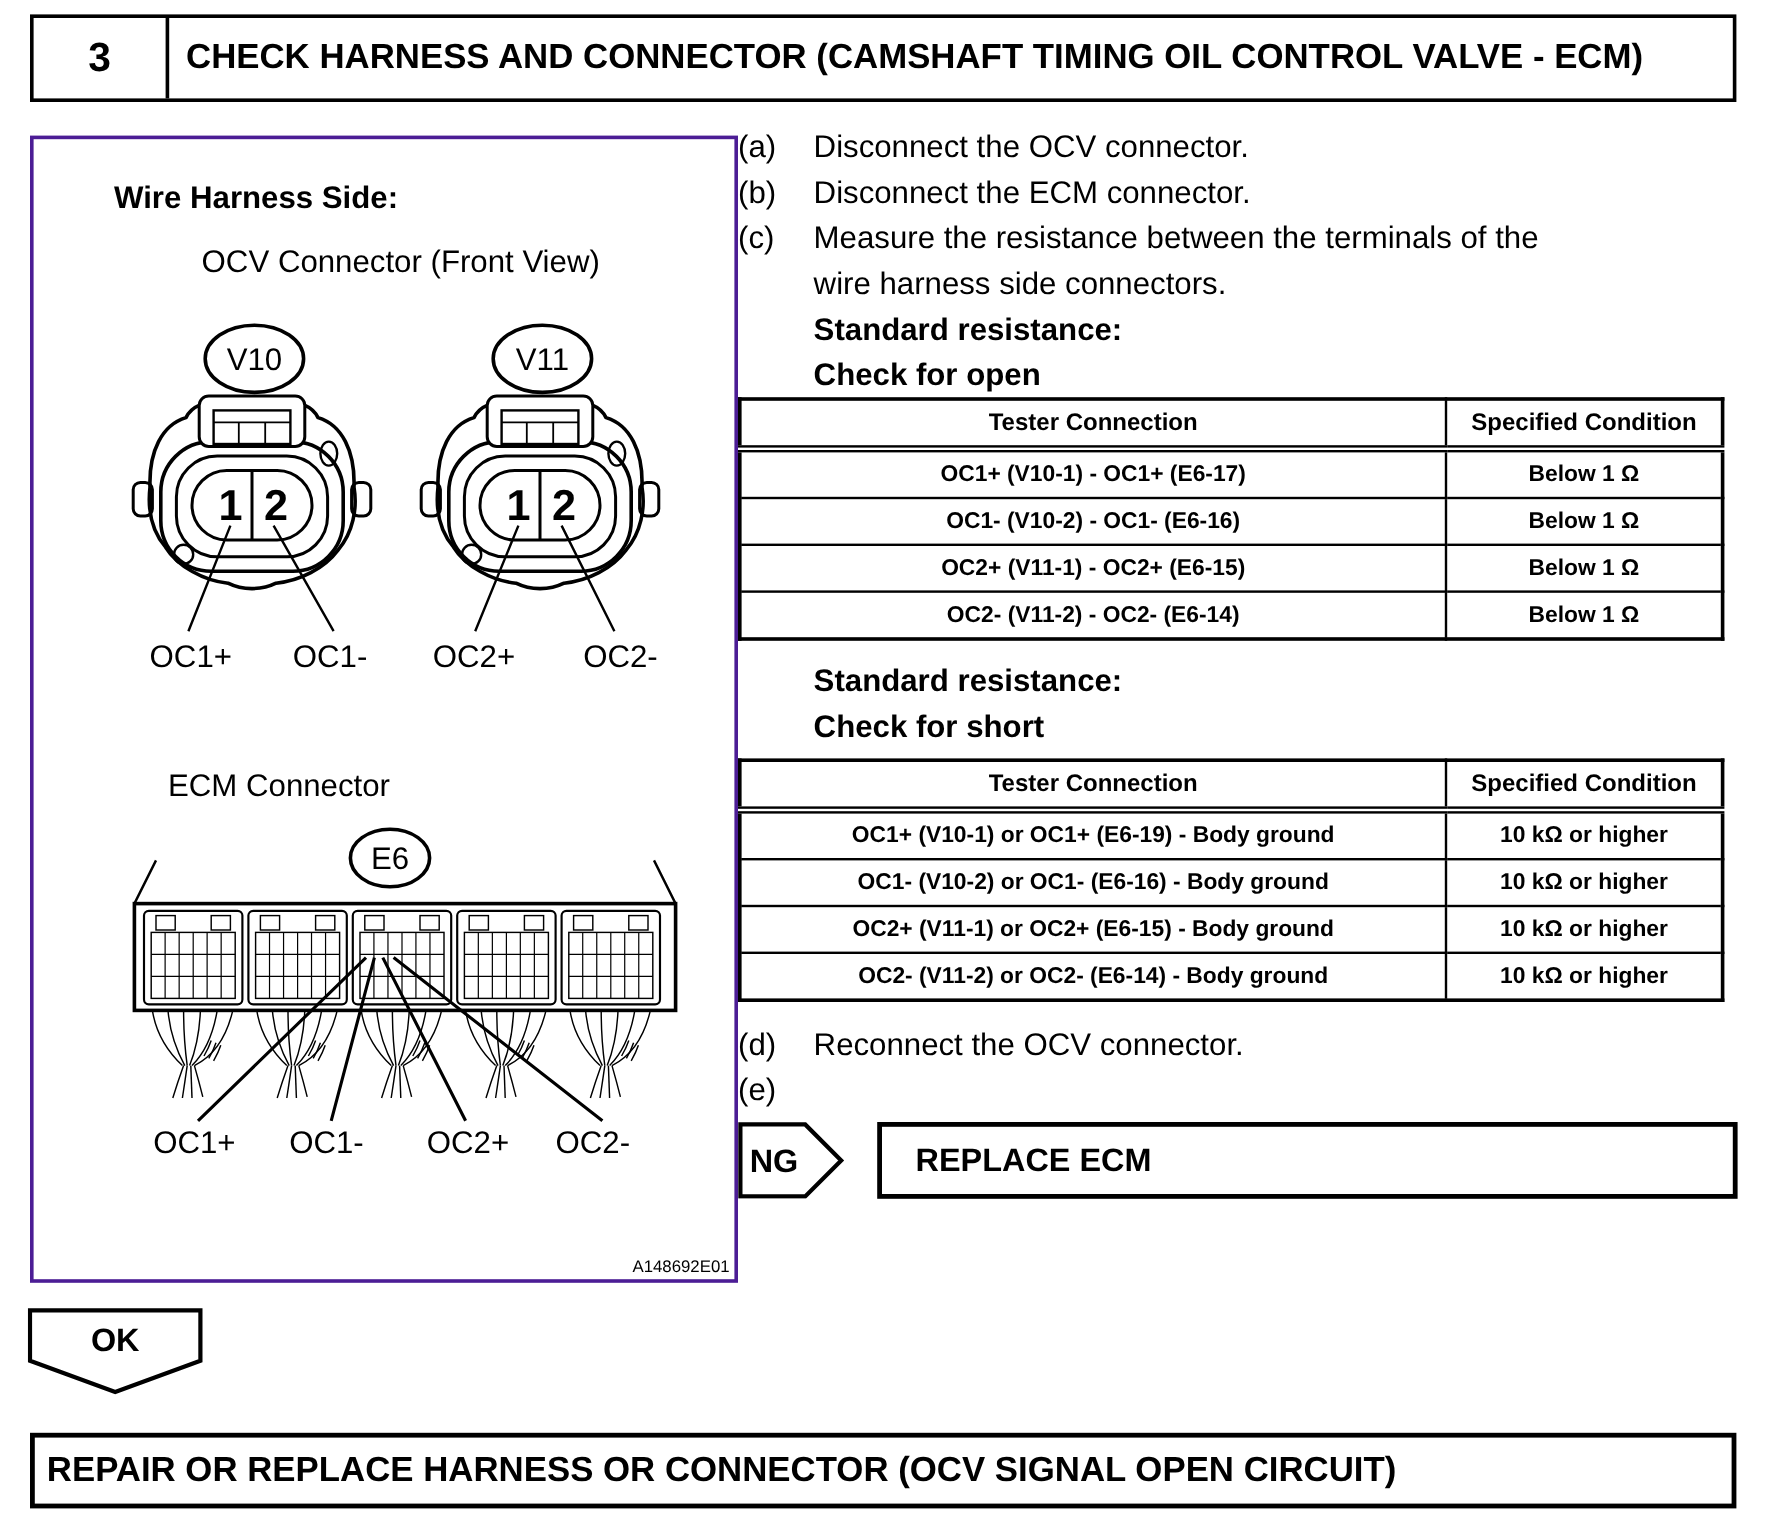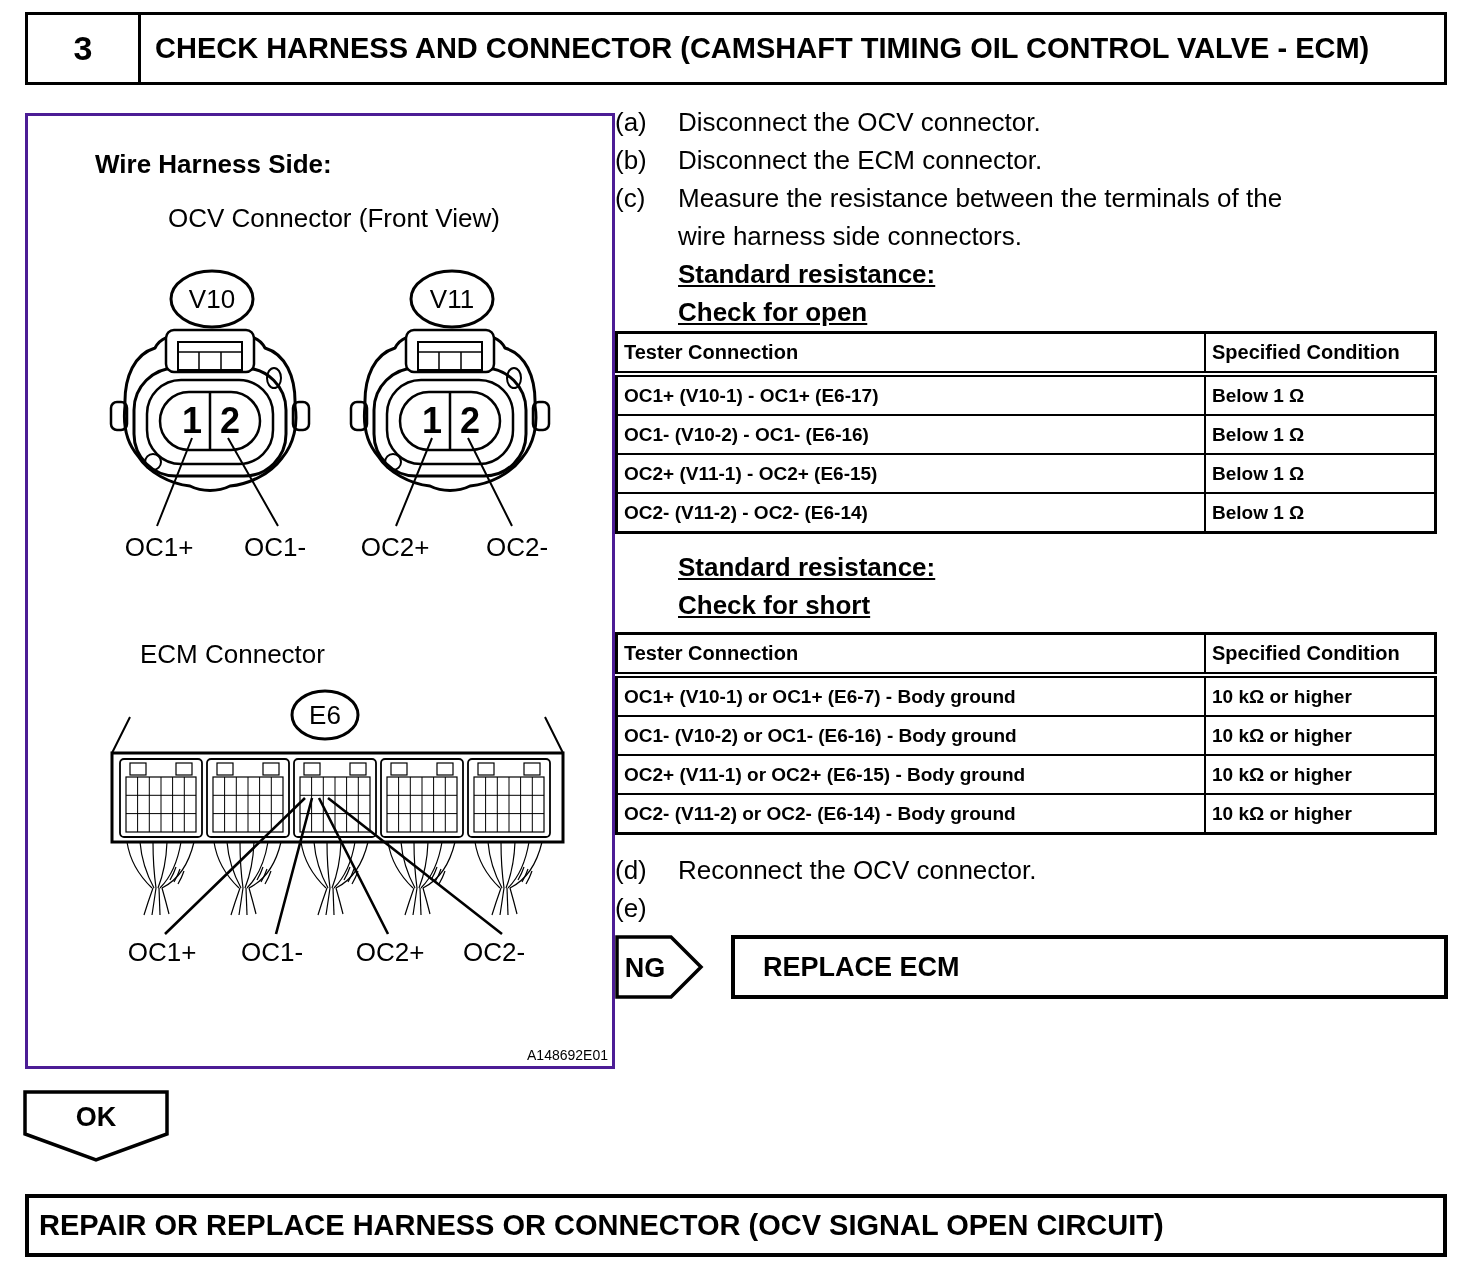--- a/index.html
+++ b/index.html
@@ -15,27 +15,27 @@
   
   .figbox{position:absolute;left:25px;top:113px;width:552px;height:950px;border:3px solid #4c1d95;padding-left:32px;}
   .figbox svg{display:block;}
   .figbox text{font-family:"Liberation Sans",sans-serif;fill:#000;}
 
   
   .rightcol{position:absolute;left:615px;top:103px;width:833px;}
   .step{display:flex;font-size:26px;line-height:38px;}
   .step-letter{width:63px;flex:none;}
   .step-text{max-width:630px;}
-  .subhead{margin-left:63px;font-size:26px;font-weight:bold;line-height:38px;text-decoration:underline;}
+  .subhead{margin-left:63px;font-size:26px;font-weight:bold;line-height:38px;}
   .mt14{margin-top:14px;}
   .mt16{margin-top:16px;}
   .mt8{margin-top:8px;}
 
   table.spec{border-collapse:collapse;width:822px;border:3px solid #000;table-layout:fixed;}
-  table.spec th,table.spec td{border:2px solid #000;text-align:left;vertical-align:middle;
+  table.spec th,table.spec td{border:2px solid #000;text-align:center;vertical-align:middle;
                               font-weight:bold;height:37px;padding:0 6px;overflow:hidden;}
   table.spec th{font-size:20px;border-bottom:6px double #000;}
   table.spec td{font-size:19px;}
   .col-conn{width:574px;}
 
   
   .ngrow{display:flex;align-items:stretch;gap:16px;}
   .ng-arrow{flex:none;}
   .ng-action{flex:1;margin-left:10px;border:4px solid #000;display:flex;align-items:center;
              padding-left:28px;font-size:27px;font-weight:bold;height:56px;}
@@ -201,21 +201,21 @@
     <div class="subhead mt14">Standard resistance:</div>
     <div class="subhead">Check for short</div>
 
     <table class="spec mt8" style="margin-top:8px;">
       <tbody>
           <tr>
         <th class="col-conn">Tester Connection</th>
         <th>Specified Condition</th>
       </tr>
       <tr>
-        <td>OC1+ (V10-1) or OC1+ (E6-7) - Body ground</td>
+        <td>OC1+ (V10-1) or OC1+ (E6-19) - Body ground</td>
         <td>10 kΩ or higher</td>
       </tr>
       <tr>
         <td>OC1- (V10-2) or OC1- (E6-16) - Body ground</td>
         <td>10 kΩ or higher</td>
       </tr>
       <tr>
         <td>OC2+ (V11-1) or OC2+ (E6-15) - Body ground</td>
         <td>10 kΩ or higher</td>
       </tr>

